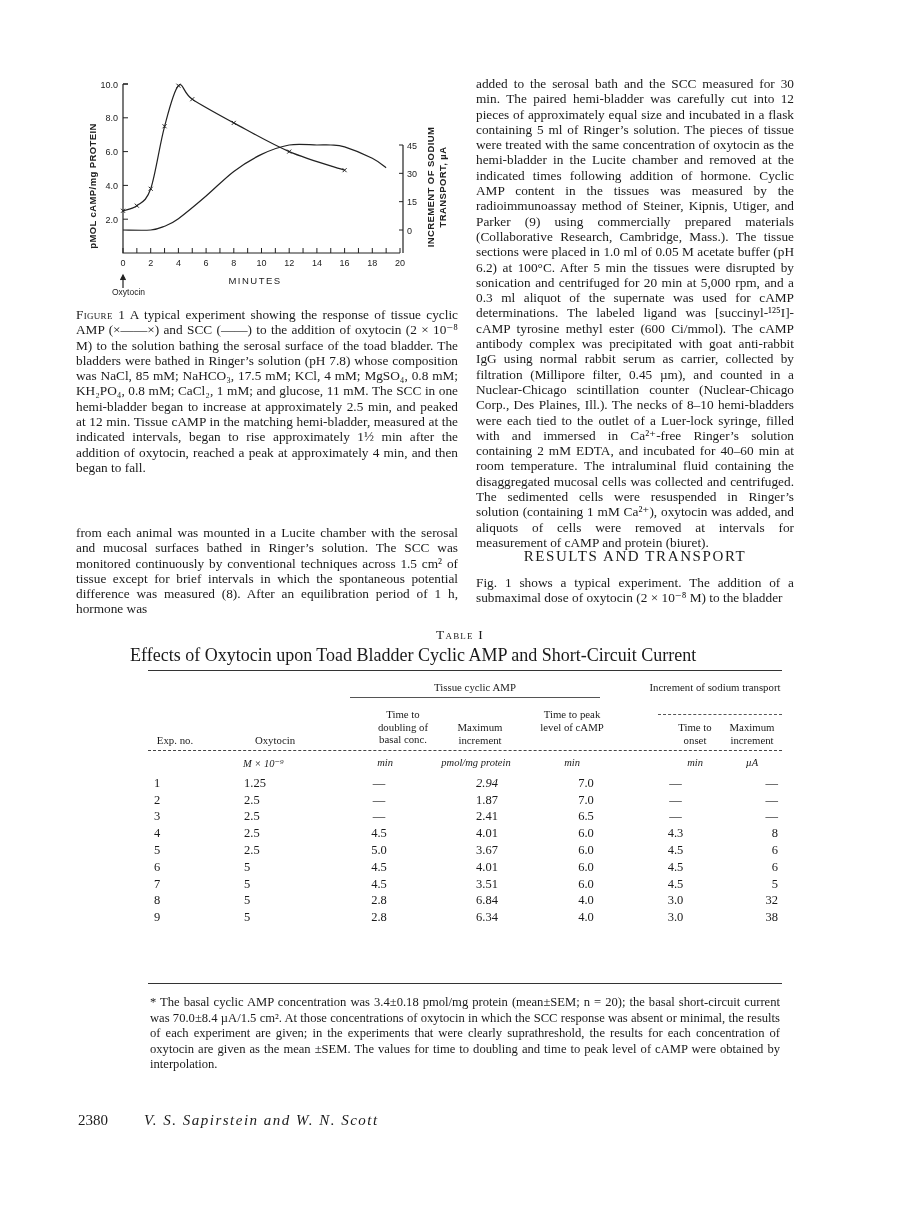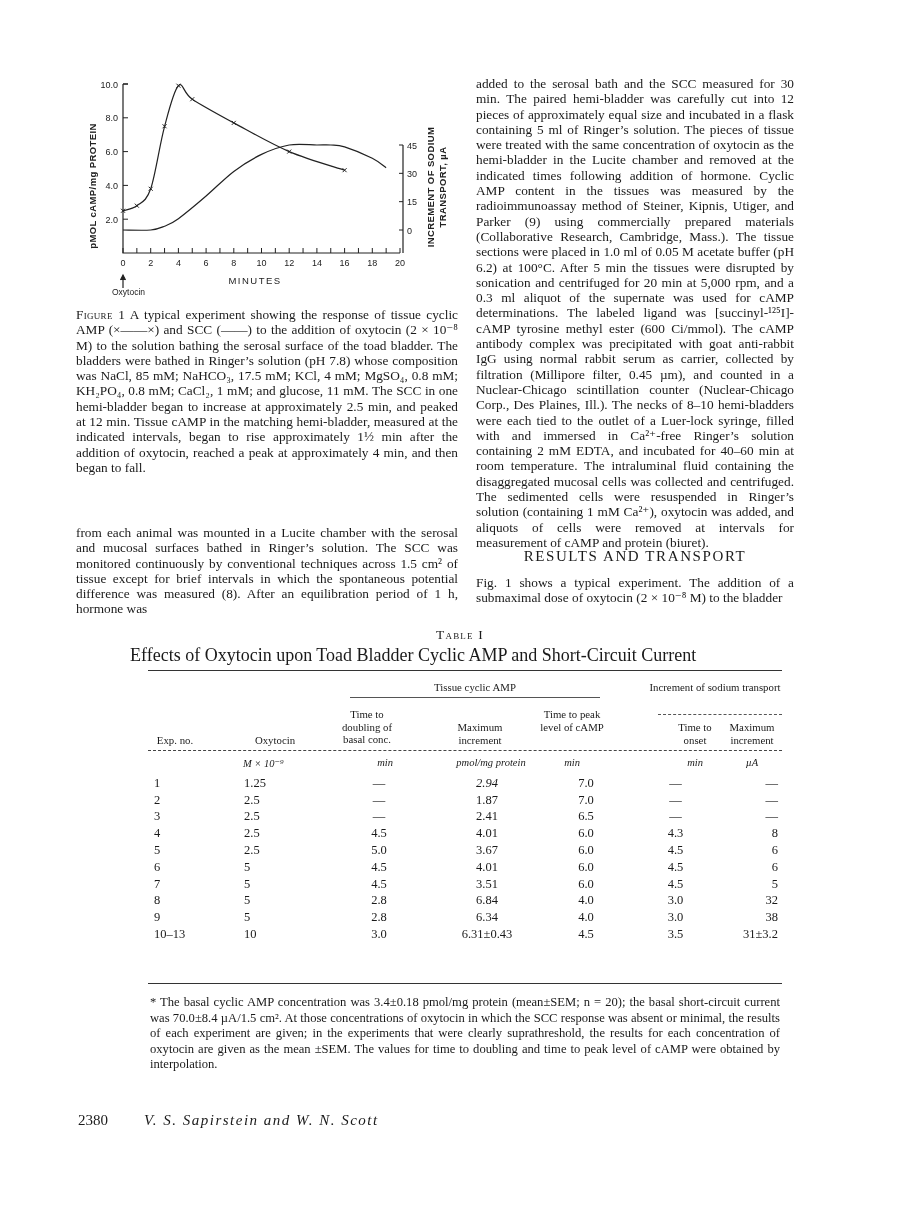--- a/index.html
+++ b/index.html
@@ -128,31 +128,31 @@
 
 <div class="abs" style="left:148px; top:670px; width:634px; border-top:1.5px solid #333;"></div>
 
 <div class="abs hdr" style="left:350px; top:681px; width:250px;">Tissue cyclic AMP</div>
 <div class="abs" style="left:350px; top:697px; width:250px; border-top:1px solid #555;"></div>
 <div class="abs hdr" style="left:648px; top:681px; width:134px;">Increment of sodium transport</div>
 <div class="abs" style="left:658px; top:714px; width:124px; border-top:1px dashed #555;"></div>
 
 <div class="abs hdr" style="left:140px; top:734px; width:70px;">Exp. no.</div>
 <div class="abs hdr" style="left:235px; top:734px; width:80px;">Oxytocin</div>
-<div class="abs hdr" style="left:332px; top:708px; width:70px;">Time to doubling of basal conc.</div>
+<div class="abs hdr" style="left:368px; top:708px; width:70px;">Time to doubling of basal conc.</div>
 <div class="abs hdr" style="left:445px; top:721px; width:70px;">Maximum increment</div>
 <div class="abs hdr" style="left:540px; top:708px; width:64px;">Time to peak level of cAMP</div>
 <div class="abs hdr" style="left:670px; top:721px; width:50px;">Time to onset</div>
 <div class="abs hdr" style="left:722px; top:721px; width:60px;">Maximum increment</div>
 
 <div class="abs" style="left:148px; top:750px; width:634px; border-top:1px dashed #444;"></div>
 
 <div class="abs units" style="left:243px; top:757px; width:60px;">M × 10⁻⁹</div>
 <div class="abs units" style="left:350px; top:757px; width:70px; text-align:center;">min</div>
-<div class="abs units" style="left:451px; top:757px; width:80px; text-align:center;">pmol/mg protein</div>
+<div class="abs units" style="left:436px; top:757px; width:80px; text-align:center;">pmol/mg protein</div>
 <div class="abs units" style="left:540px; top:757px; width:64px; text-align:center;">min</div>
 <div class="abs units" style="left:670px; top:757px; width:50px; text-align:center;">min</div>
 <div class="abs units" style="left:722px; top:757px; width:60px; text-align:center;">µA</div>
 
 <div class="abs" style="left:148px; top:774px; width:634px;">
   <table class="data" id="data-table" style="width:634px;">
     <colgroup>
       <col style="width:56px">
         <col style="width:125px">
         <col style="width:100px">
@@ -236,29 +236,20 @@
         </tr>
         <tr style="height: 16.8px;">
           <td style="text-align: left; padding-left: 6px;">9</td>
           <td style="text-align: left; padding-left: 40px;">5</td>
           <td style="text-align: center;">2.8</td>
           <td style="text-align: center; padding-left: 6px;">6.34</td>
           <td style="text-align: center;">4.0</td>
           <td style="text-align: center;">3.0</td>
           <td style="text-align: right; padding-right: 4px;">38</td>
         </tr>
-        <tr style="height: 16.8px;">
-          <td style="text-align: left; padding-left: 6px;">10–13</td>
-          <td style="text-align: left; padding-left: 40px;">10</td>
-          <td style="text-align: center;">3.0</td>
-          <td style="text-align: center; padding-left: 6px;">6.31±0.43</td>
-          <td style="text-align: center;">4.5</td>
-          <td style="text-align: center;">3.5</td>
-          <td style="text-align: right; padding-right: 4px;">31±3.2</td>
-        </tr>
       </tbody>
   </table>
 </div>
 
 <div class="abs" style="left:148px; top:983px; width:634px; border-top:1.5px solid #333;"></div>
 
 <div class="abs footnote" style="left:150px; top:995px; width:630px;">* The basal cyclic AMP concentration was 3.4±0.18 pmol/mg protein (mean±SEM; n = 20); the basal short-circuit current was 70.0±8.4 µA/1.5 cm². At those concentrations of oxytocin in which the SCC response was absent or minimal, the results of each experiment are given; in the experiments that were clearly suprathreshold, the results for each concentration of oxytocin are given as the mean ±SEM. The values for time to doubling and time to peak level of cAMP were obtained by interpolation.</div>
 
 <div class="abs footer-page" style="left:78px; top:1112px;">2380</div>
 <div class="abs footer-authors" style="left:144px; top:1112px;">V. S. Sapirstein and W. N. Scott</div>

